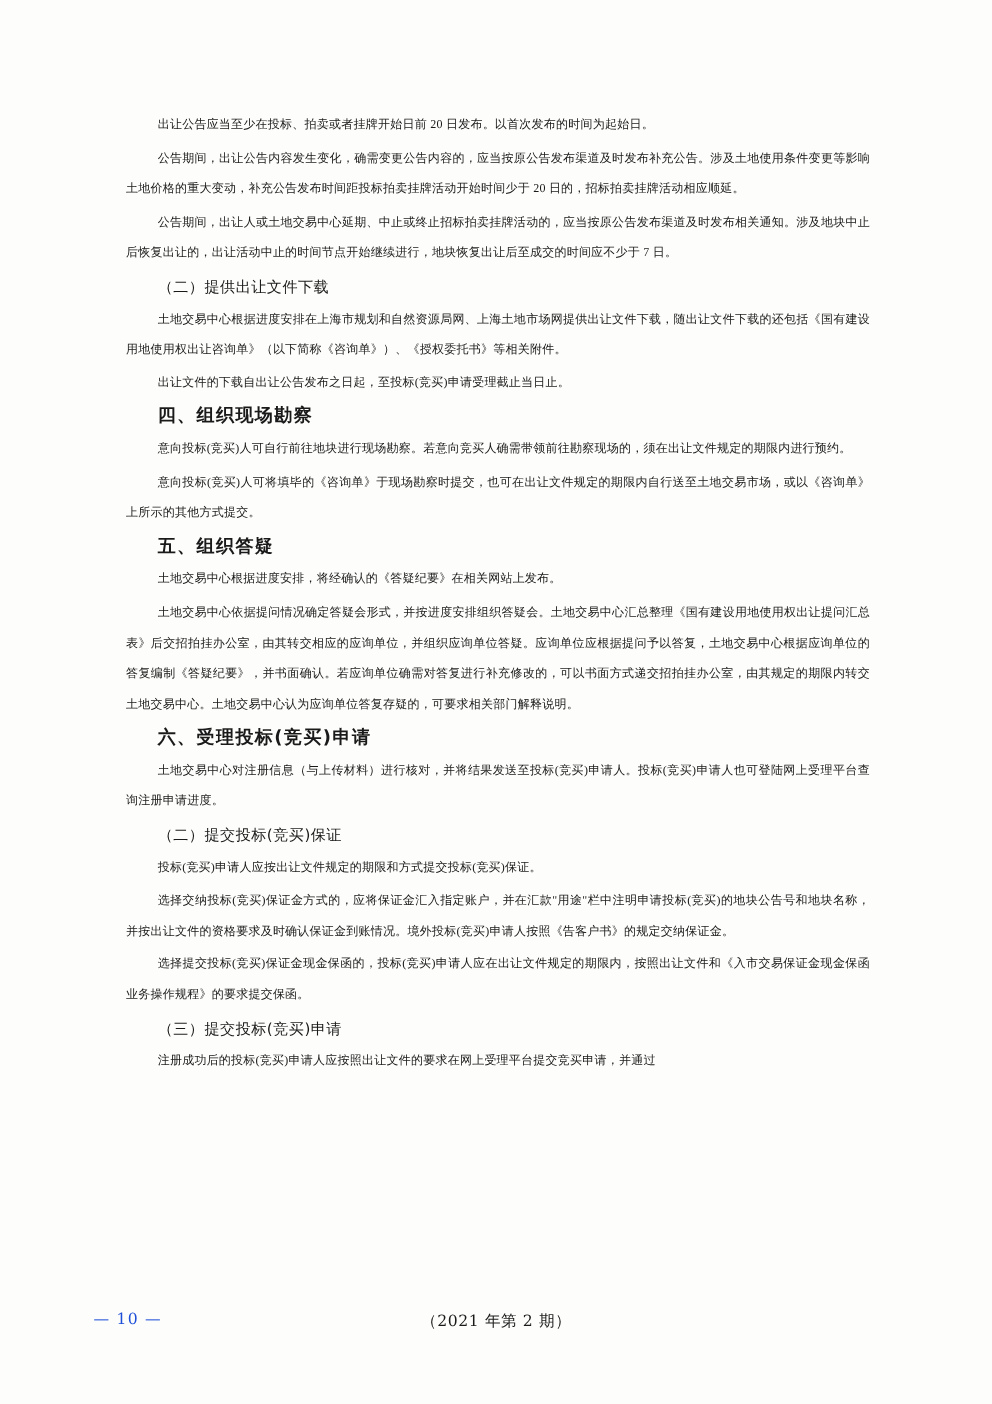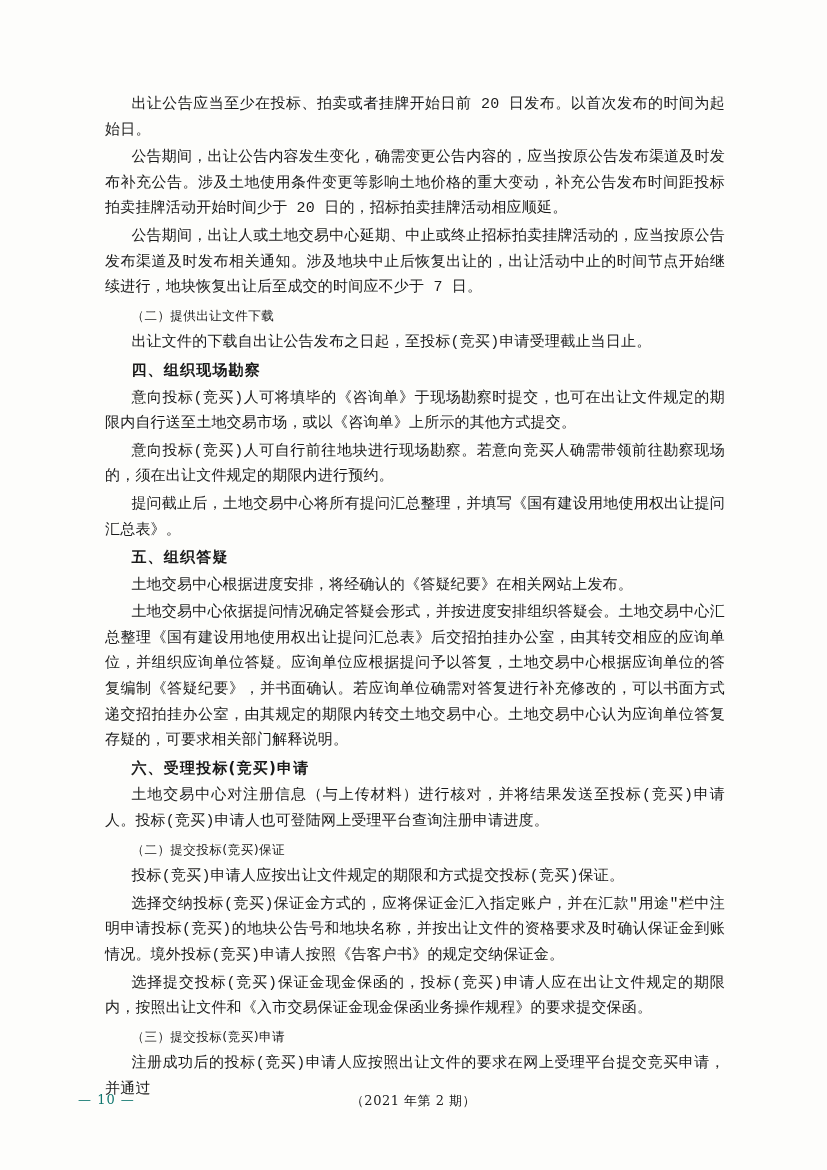--- a/index.html
+++ b/index.html
@@ -22,26 +22,26 @@
     overflow: hidden;
   }
   .content {
     position: absolute;
     left: 105px;
     top: 92px;
     width: 620px;
   }
   p {
     margin: 0 0 2px 0;
-    font-size: 15px;
+    font-size: 10px;
     line-height: 25.6px;
     text-align: justify;
     text-justify: inter-ideograph;
     letter-spacing: 0.2px;
-    font-family: Liberation Mono, monospace;
+    font-family: Liberation Serif, serif;
   }
   p.indent {
     text-indent: 26.4px;
   }
   p.heading {
     font-weight: bold;
     text-indent: 26.4px;
     letter-spacing: 1.2px;
     font-family: "DejaVu Sans", "Liberation Sans", sans-serif;
     font-size: 15px;
@@ -59,21 +59,21 @@
     bottom: 56px;
     height: 22px;
   }
   .page-num {
     position: absolute;
     left: 78px;
     top: 0;
     font-size: 13px;
     font-family: "DejaVu Serif", "Liberation Serif", serif;
     letter-spacing: 1px;
-    color: #0f766e;
+    color: #1d4ed8;
     white-space: nowrap;
   }
   .issue {
     position: absolute;
     left: 0;
     right: 0;
     top: 0;
     text-align: center;
     font-size: 13px;
     font-family: "DejaVu Serif", "Liberation Serif", serif;
@@ -83,25 +83,25 @@
 </style>
 </head>
 <body>
 
 <div class="page">
   <div class="content">
     <p class="indent">出让公告应当至少在投标、拍卖或者挂牌开始日前 20 日发布。以首次发布的时间为起始日。</p>
     <p class="indent">公告期间，出让公告内容发生变化，确需变更公告内容的，应当按原公告发布渠道及时发布补充公告。涉及土地使用条件变更等影响土地价格的重大变动，补充公告发布时间距投标拍卖挂牌活动开始时间少于 20 日的，招标拍卖挂牌活动相应顺延。</p>
     <p class="indent">公告期间，出让人或土地交易中心延期、中止或终止招标拍卖挂牌活动的，应当按原公告发布渠道及时发布相关通知。涉及地块中止后恢复出让的，出让活动中止的时间节点开始继续进行，地块恢复出让后至成交的时间应不少于 7 日。</p>
     <p class="subheading">（二）提供出让文件下载</p>
+    <p class="indent">土地交易中心根据进度安排在上海市规划和自然资源局网、上海土地市场网提供出让文件下载，随出让文件下载的还包括《国有建设用地使用权出让咨询单》（以下简称《咨询单》）、《授权委托书》等相关附件。</p>
     <p class="indent">出让文件的下载自出让公告发布之日起，至投标(竞买)申请受理截止当日止。</p>
     <p class="heading">四、组织现场勘察</p>
+    <p class="indent">意向投标(竞买)人可自行前往地块进行现场勘察。若意向竞买人确需带领前往勘察现场的，须在出让文件规定的期限内进行预约。</p>
     <p class="indent">意向投标(竞买)人可将填毕的《咨询单》于现场勘察时提交，也可在出让文件规定的期限内自行送至土地交易市场，或以《咨询单》上所示的其他方式提交。</p>
-    <p class="indent">意向投标(竞买)人可自行前往地块进行现场勘察。若意向竞买人确需带领前往勘察现场的，须在出让文件规定的期限内进行预约。</p>
-    <p class="indent">提问截止后，土地交易中心将所有提问汇总整理，并填写《国有建设用地使用权出让提问汇总表》。</p>
     <p class="heading">五、组织答疑</p>
     <p class="indent">土地交易中心根据进度安排，将经确认的《答疑纪要》在相关网站上发布。</p>
     <p class="indent">土地交易中心依据提问情况确定答疑会形式，并按进度安排组织答疑会。土地交易中心汇总整理《国有建设用地使用权出让提问汇总表》后交招拍挂办公室，由其转交相应的应询单位，并组织应询单位答疑。应询单位应根据提问予以答复，土地交易中心根据应询单位的答复编制《答疑纪要》，并书面确认。若应询单位确需对答复进行补充修改的，可以书面方式递交招拍挂办公室，由其规定的期限内转交土地交易中心。土地交易中心认为应询单位答复存疑的，可要求相关部门解释说明。</p>
     <p class="heading">六、受理投标(竞买)申请</p>
     <p class="indent">土地交易中心对注册信息（与上传材料）进行核对，并将结果发送至投标(竞买)申请人。投标(竞买)申请人也可登陆网上受理平台查询注册申请进度。</p>
     <p class="subheading">（二）提交投标(竞买)保证</p>
     <p class="indent">投标(竞买)申请人应按出让文件规定的期限和方式提交投标(竞买)保证。</p>
     <p class="indent">选择交纳投标(竞买)保证金方式的，应将保证金汇入指定账户，并在汇款"用途"栏中注明申请投标(竞买)的地块公告号和地块名称，并按出让文件的资格要求及时确认保证金到账情况。境外投标(竞买)申请人按照《告客户书》的规定交纳保证金。</p>
     <p class="indent">选择提交投标(竞买)保证金现金保函的，投标(竞买)申请人应在出让文件规定的期限内，按照出让文件和《入市交易保证金现金保函业务操作规程》的要求提交保函。</p>
     <p class="subheading">（三）提交投标(竞买)申请</p>

